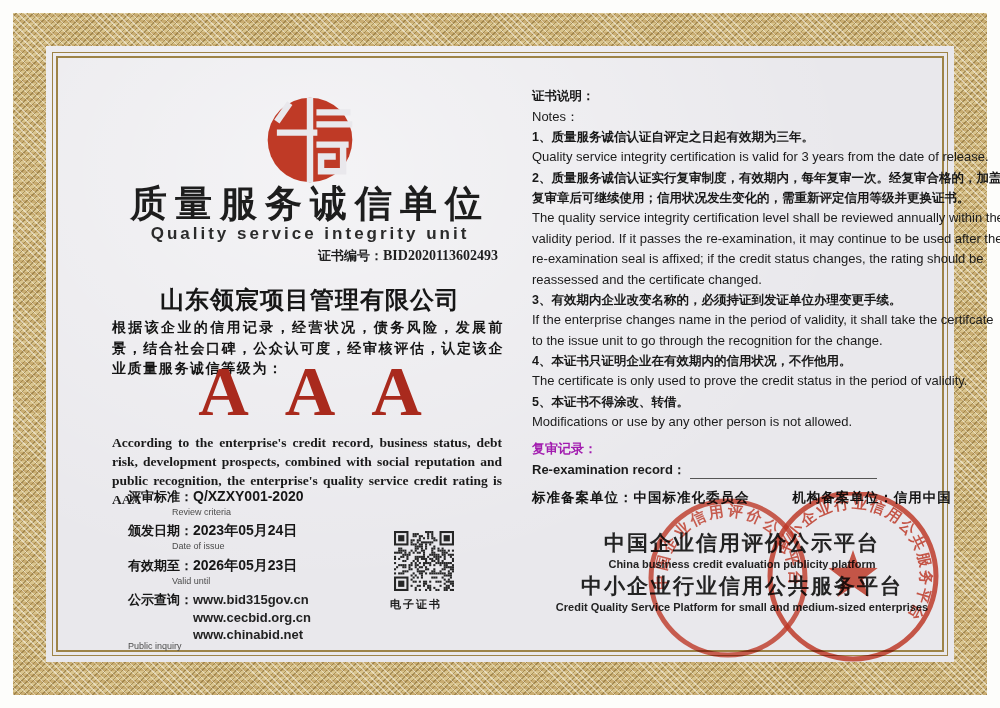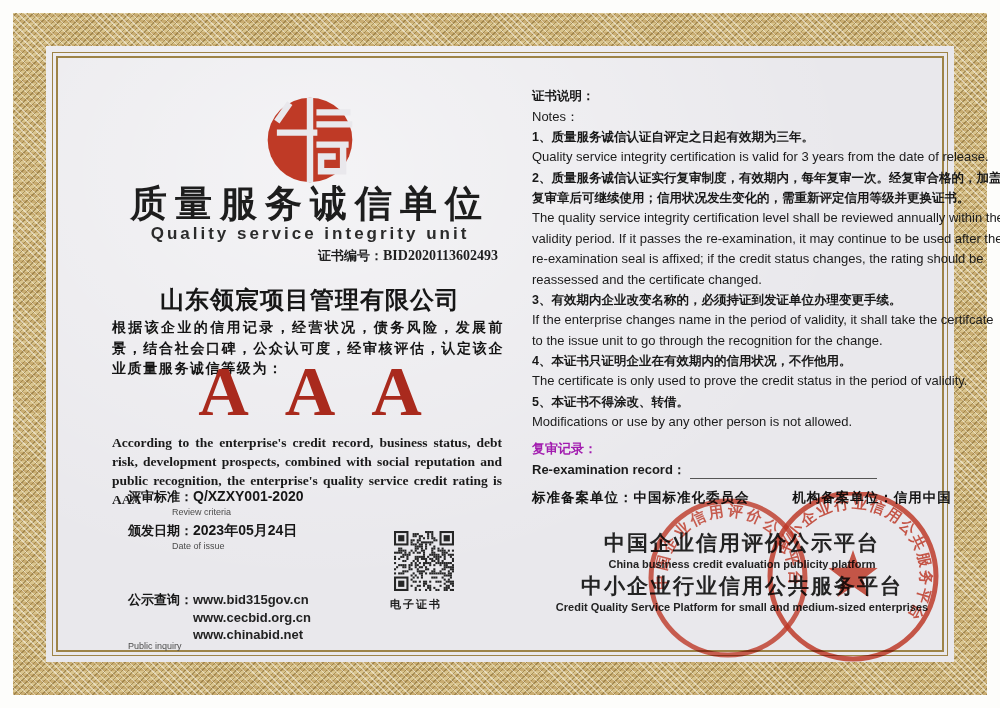--- a/index.html
+++ b/index.html
@@ -106,20 +106,24 @@
   <div class="abs para-en">According to the enterprise's credit record, business status, debt risk, development prospects, combined with social reputation and public recognition, the enterprise's quality service credit rating is AAA</div>
   <div class="abs rating">AAA</div>
 
   <div class="abs field" style="top:487px;">
     <div><span class="lab cjk">评审标准：</span><span class="val">Q/XZXY001-2020</span></div>
     <div class="sub">Review criteria</div>
   </div>
   <div class="abs field" style="top:521px;">
     <div><span class="lab cjk">颁发日期：</span><span class="val cjk">2023年05月24日</span></div>
     <div class="sub">Date of issue</div>
+  </div>
+  <div class="abs field" style="top:556px;">
+    <div><span class="lab cjk">有效期至：</span><span class="val cjk">2026年05月23日</span></div>
+    <div class="sub">Valid until</div>
   </div>
   <div class="abs field inquiry" style="top:591px;justify-content:space-between;">
     <span class="lab cjk">公示查询：</span>
     <span class="urls">
       <div>www.bid315gov.cn</div>
       <div>www.cecbid.org.cn</div>
       <div>www.chinabid.net</div>
     </span>
   </div>
   <div class="abs pubinq">Public inquiry</div>

